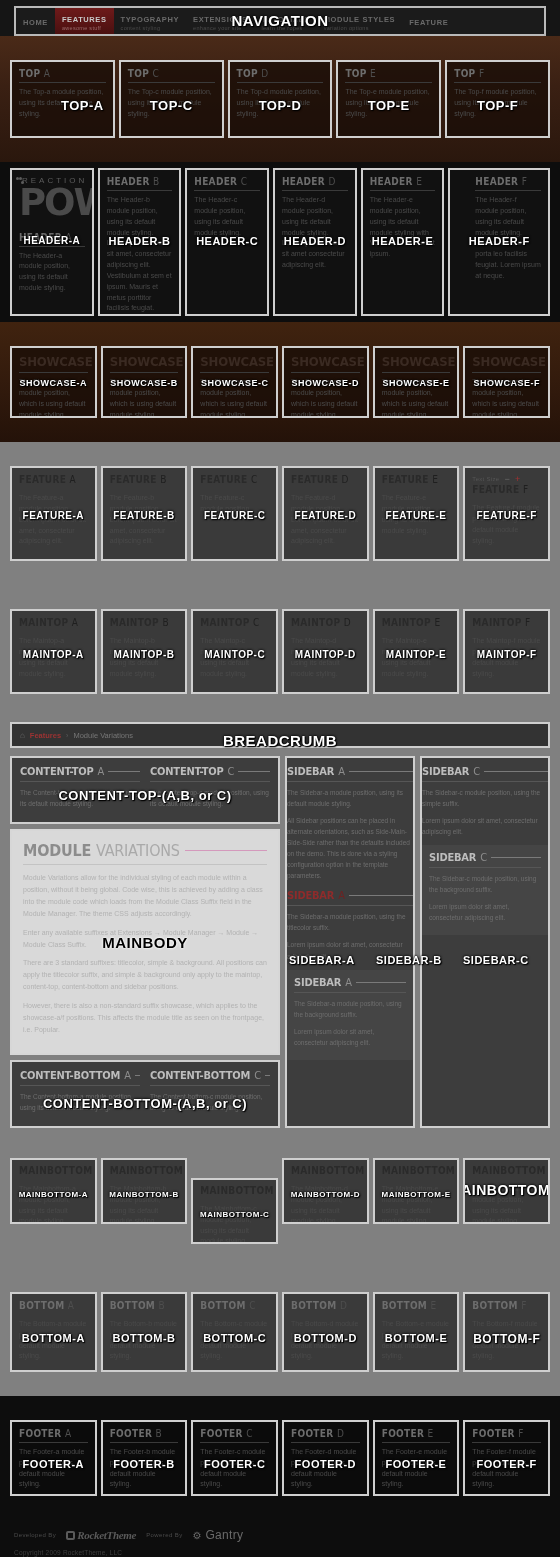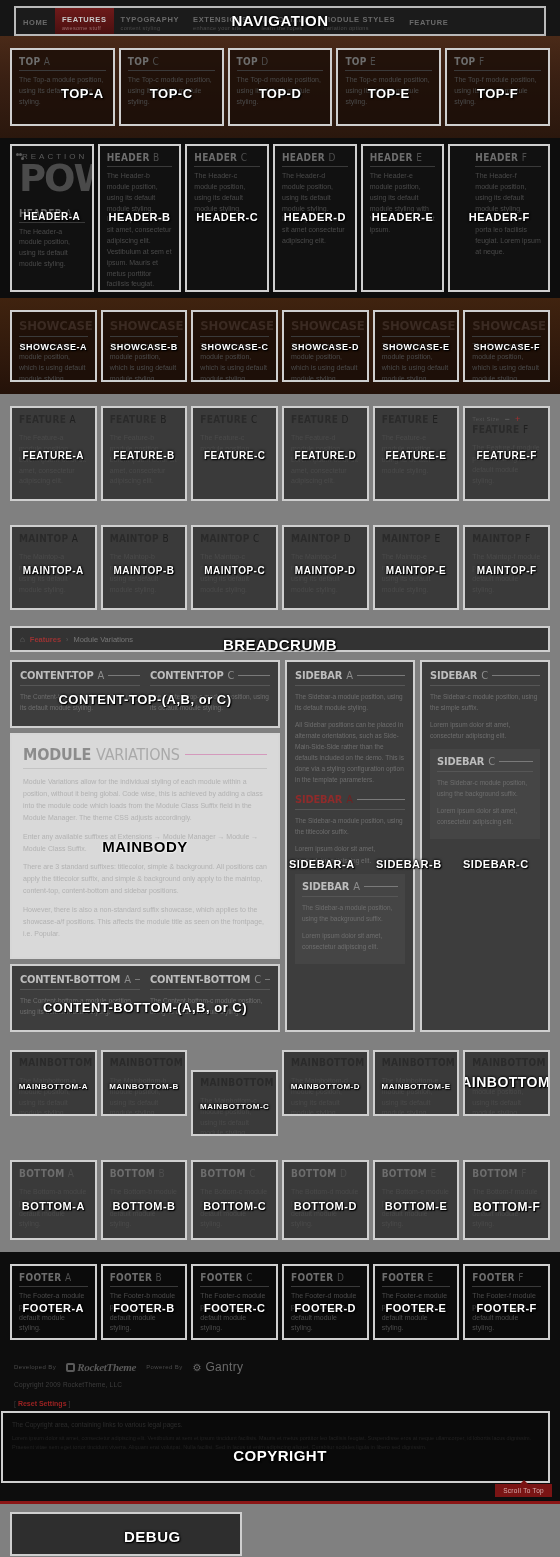--- a/index.html
+++ b/index.html
@@ -66,21 +66,21 @@
   }
   .navitem .nd {
     font-size: 5.5px; color: #4a4a4a; letter-spacing: .3px;
     white-space: nowrap; margin-top: 1px;
   }
   .navitem.active { background: linear-gradient(180deg,#6e1a1a,#4a1010); }
   .navitem.active .nl { color: #c9c9c9; }
   .navitem.active .nd { color: #9a6a6a; }
 
   
-  .grid6 { display: flex; gap: 4px; padding: 12px 10px; }
+  .grid6 { display: flex; gap: 4px; padding: 24px 10px; }
   .grid6 > .posbox { flex: 1 1 0; min-width: 0; }
 
   
   .row-top .posbox { height: 78px; padding: 6px 7px; }
 
   
   .row-header { display:flex; gap:4px; padding:6px 10px; }
   .row-header > .posbox { flex: 1 1 0; min-width:0; height: 148px; padding: 6px 7px; }
 
   .logo-react {
@@ -145,21 +145,21 @@
   .mb-h1 {
     font-family:"DejaVu Sans Condensed","Liberation Sans",sans-serif;
     font-weight:bold; font-size:16px; letter-spacing:-.2px; color:#8c8c8c;
     text-transform:uppercase; display:flex; align-items:center; gap:5px;
   }
   .mb-h1 .lt { color:#a9a9a9; font-weight:normal; }
   .mb-h1 .bar { flex:1 1 auto; height:1px; background:#c39; background:#b57; opacity:.5; }
   .mb-rule { height:1px; background:#c3c3c3; margin:4px 0 7px 0; }
   .mb-p { font-size:7px; line-height:1.7; color:#b2b2b2; margin-bottom:7px; }
 
-  .sb-col { flex:1 1 0; border:2px solid #cfcfcf; background:#3d3d3d; padding:7px 8px; min-width:0; }
+  .sb-col { flex:1 1 0; border:2px solid #cfcfcf; background:#3d3d3d; padding:7px 0; min-width:0; }
   .sb-h {
     font-family:"DejaVu Sans Condensed","Liberation Sans",sans-serif;
     font-weight:bold; font-size:11px; color:#bdbdbd; letter-spacing:-.2px;
     text-transform:uppercase; display:flex; align-items:center; gap:4px;
   }
   .sb-h .lt { color:#8d8d8d; font-weight:normal; }
   .sb-h .bar { flex:1 1 auto; height:1px; background:#7a7a7a; }
   .sb-h.red { color:#8e2b2b; }
   .sb-h.red .lt { color:#6d2222; }
   .sb-urule { height:1px; background:#565656; margin:3px 0 5px 0; }

